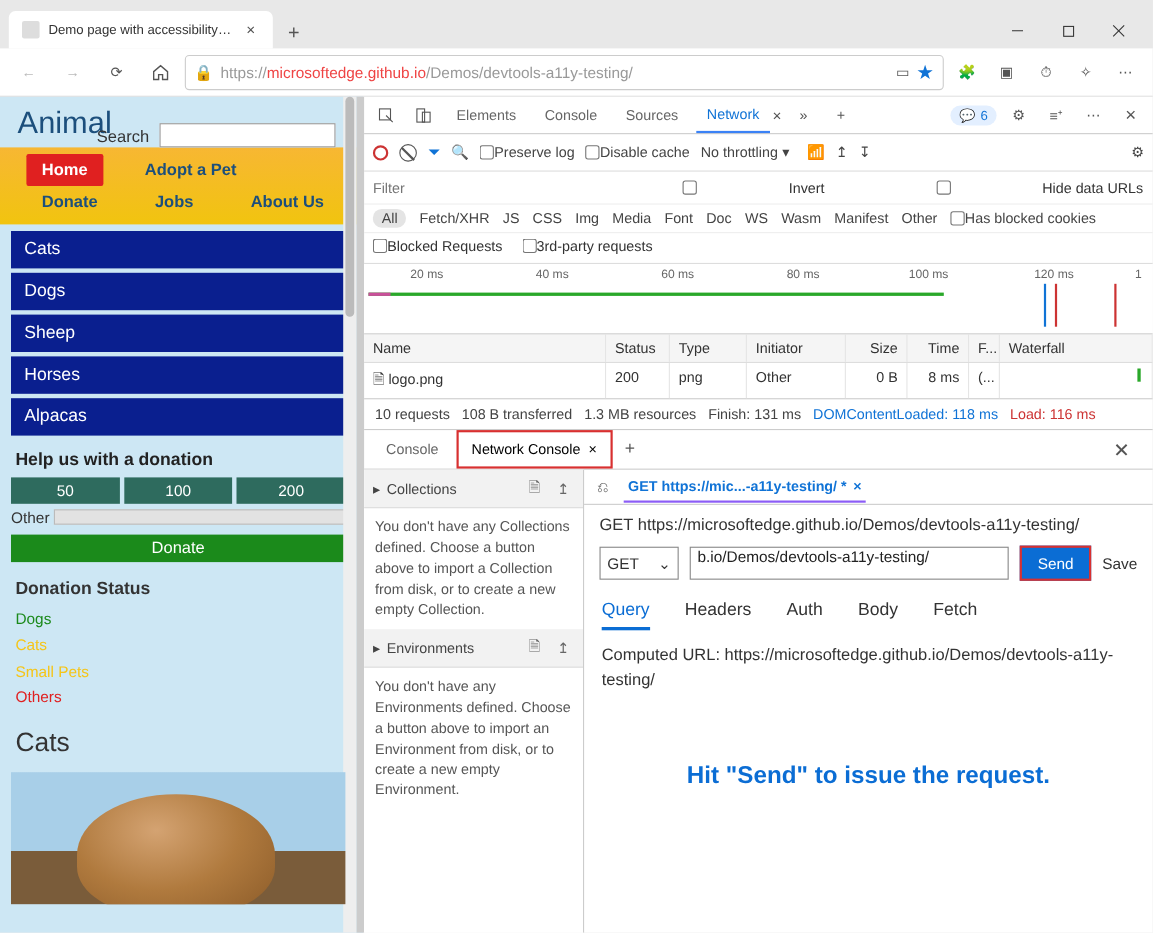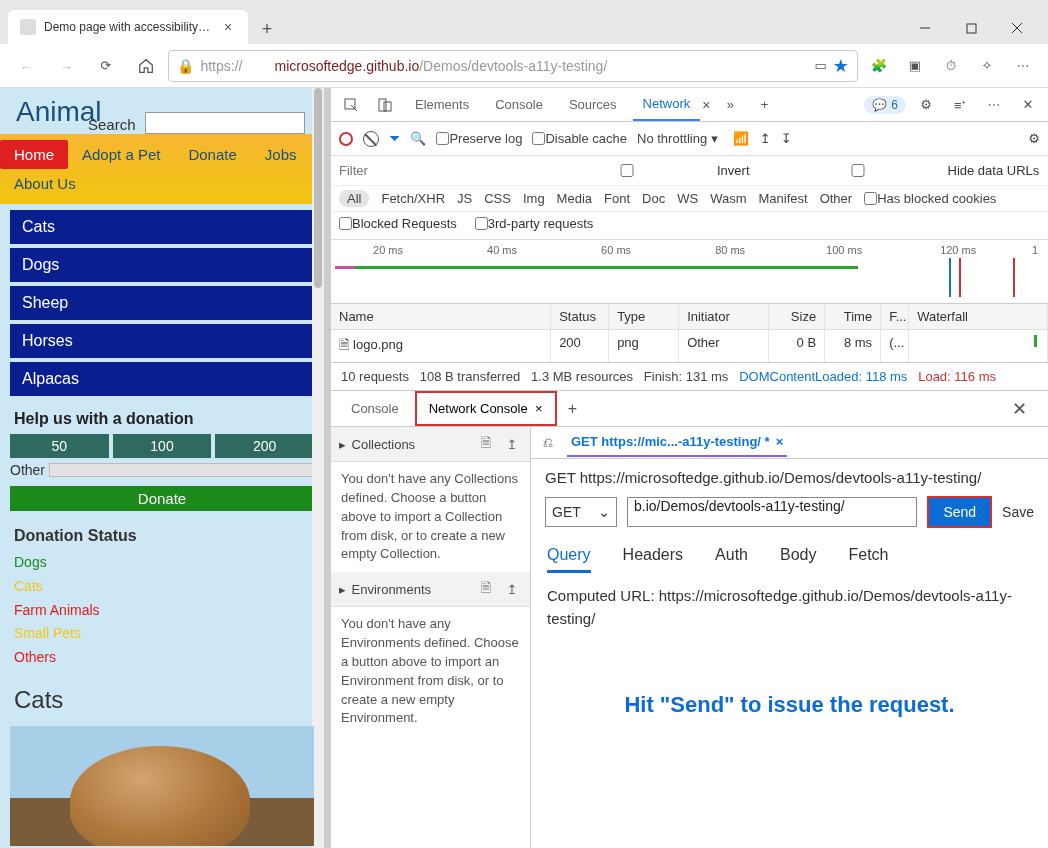--- a/index.html
+++ b/index.html
@@ -11,34 +11,34 @@
 .tab-close { width: 16px; font-size: 14px; color: #555; text-align:center; cursor:pointer;}
 .newtab { width: 30px; height: 30px; display:flex; align-items:center; justify-content:center; font-size:18px; color:#555; margin-left:4px; cursor:pointer;}
 .titlecontrols { margin-left:auto; display:flex; }
 .winbtn { width:46px; height:32px; display:flex; align-items:center; justify-content:center; color:#333; cursor:pointer;}
 .addrbar { height: 44px; background:#fff; border-bottom:1px solid #ddd; display:flex; align-items:center; padding:0 8px; gap:4px;}
 .icobtn { width:36px; height:36px; display:flex; align-items:center; justify-content:center; color:#555; border-radius:4px; cursor:pointer;}
 .icobtn.disabled{ color:#bbb; }
 .url-outer { flex:1; display:flex; align-items:center; height:32px; border:1px solid #ccc; border-radius:4px; padding:0 8px; gap:6px; background:#fff;}
 .url-outer .lock { color:#555; font-size:14px;}
 .url-text { font-size:14px; color:#999; flex:1;}
-.url-text .seg { color:#7f1d1d;margin-left:32px; }
+.url-text .seg { color:#ef4444; }
 .righticons { display:flex; gap:2px; }
 .righticons .icobtn { width:34px; }
 .star { color:#1073d6; font-size:18px; }
 .content { display:flex; height: calc(848px - 88px); }
 .page { width: 330px; background:#cde7f4; position:relative; display:flex; flex-direction:column; border-right:6px solid #ccc;}
 .page-scroll { position:absolute; right:0; top:0; bottom:0; width:12px; background:#eee;}
 .page-scroll-thumb{ position:absolute; top:0; left:2px; width:8px; height:200px; background:#bbb; border-radius:4px;}
 .page-inner { padding:0; overflow:hidden;}
 .logo { font-size:28px; color:#1c4f7c; padding:8px 12px 0 16px;}
 .searchlbl { position:absolute; top:28px; left:88px; font-size:15px; color:#333;}
 .searchbox { position:absolute; top:24px; left:145px; width:160px; height:22px; background:#fff; border:1px solid #999;}
 .menu { background:linear-gradient(#f7b733,#f1c40f); display:flex; flex-wrap:wrap; padding:6px 0;}
-.menu a { padding:6px 14px; color:#1c4f7c; font-size:15px; font-weight:400; cursor:pointer;}
+.menu a { padding:6px 14px; color:#1c4f7c; font-size:15px; font-weight:700; cursor:pointer;margin-left:24px;}
 .menu a.active { background:#e02020; color:#fff; border-radius:2px;}
 .sidenav { margin:6px 10px 6px 10px;}
 .sidenav div { background:#0a1f8f; color:#fff; padding:8px 12px; font-size:16px; margin-bottom:4px; cursor:pointer;}
 .donate-h { padding:8px 14px 6px; font-weight:600; font-size:16px; color:#222;}
 .amounts { display:flex; gap:4px; padding:0 10px;}
 .amounts div { flex:1; background:#2e6b5e; color:#fff; text-align:center; padding:4px 0; font-size:14px; cursor:pointer;}
 .other-row{ display:flex; padding:4px 10px; gap:4px; align-items:center;}
 .other-row span{ font-size:14px; color:#333;}
 .other-row .slider{ flex:1; height:14px; background:#e2e2e2; border:1px solid #bbb;}
 .donatebtn { margin:4px 10px; background:#1b8a1b; color:#fff; text-align:center; padding:4px 0; font-size:15px; cursor:pointer;}
@@ -198,21 +198,20 @@
       </div>
       <div class="other-row">
         <span>Other</span>
         <div class="slider"></div>
       </div>
       <div class="donatebtn">Donate</div>
       <div class="status-h">Donation Status</div>
       <div class="status-list">
         <div style="color:#1b8a1b">Dogs</div>
         <div style="color:#f5c518">Cats</div>
-        <div style="color:#e02020">Farm Animals</div>
         <div style="color:#f5c518">Small Pets</div>
         <div style="color:#e02020">Others</div>
       </div>
       <div class="cats-h">Cats</div>
       <div class="catphoto"></div>
     </div>
   </div>
 
   <div class="devtools">
     <div class="dt-tabs">

